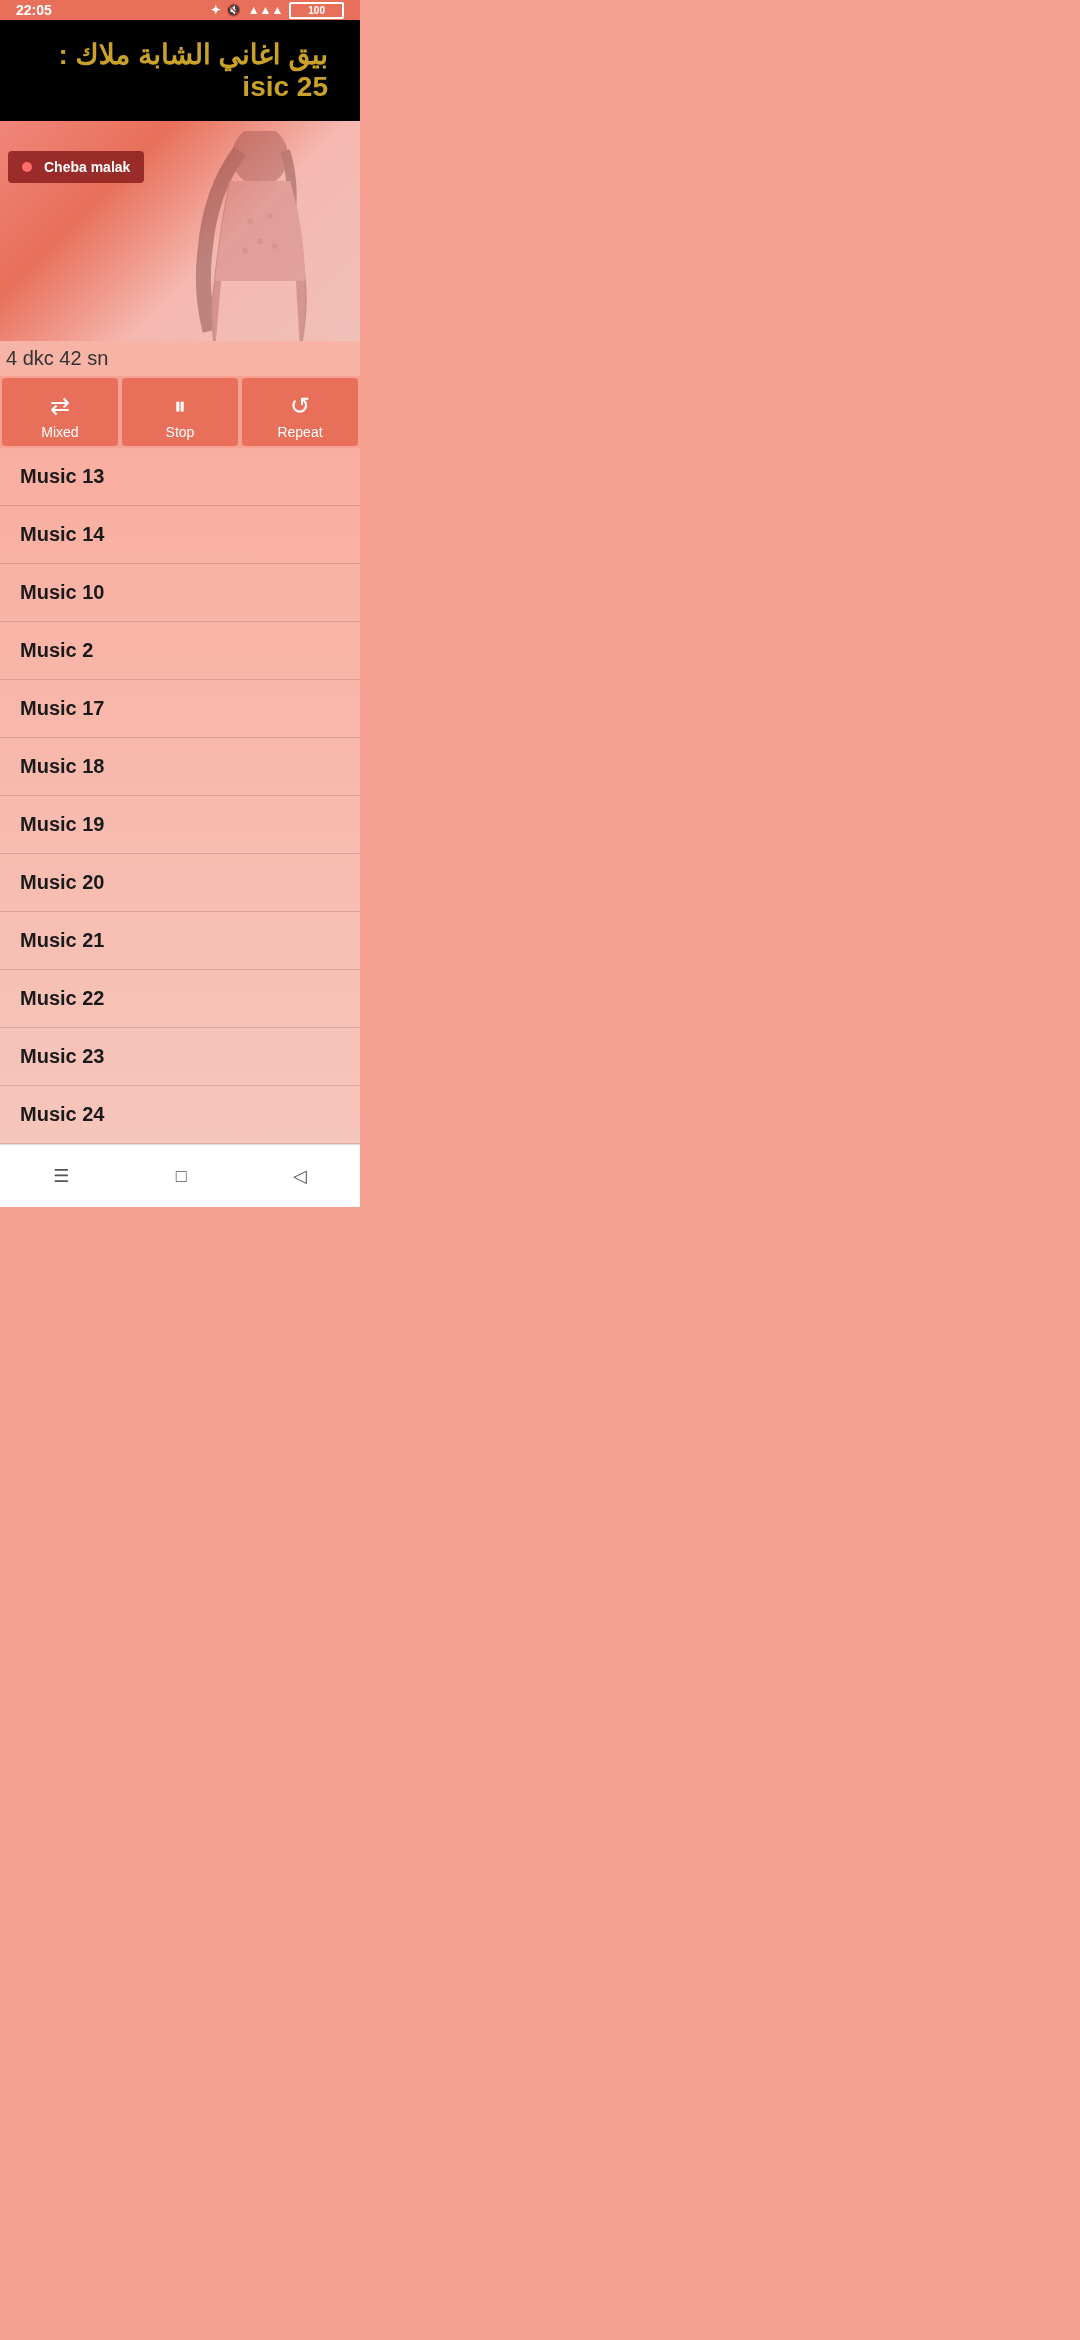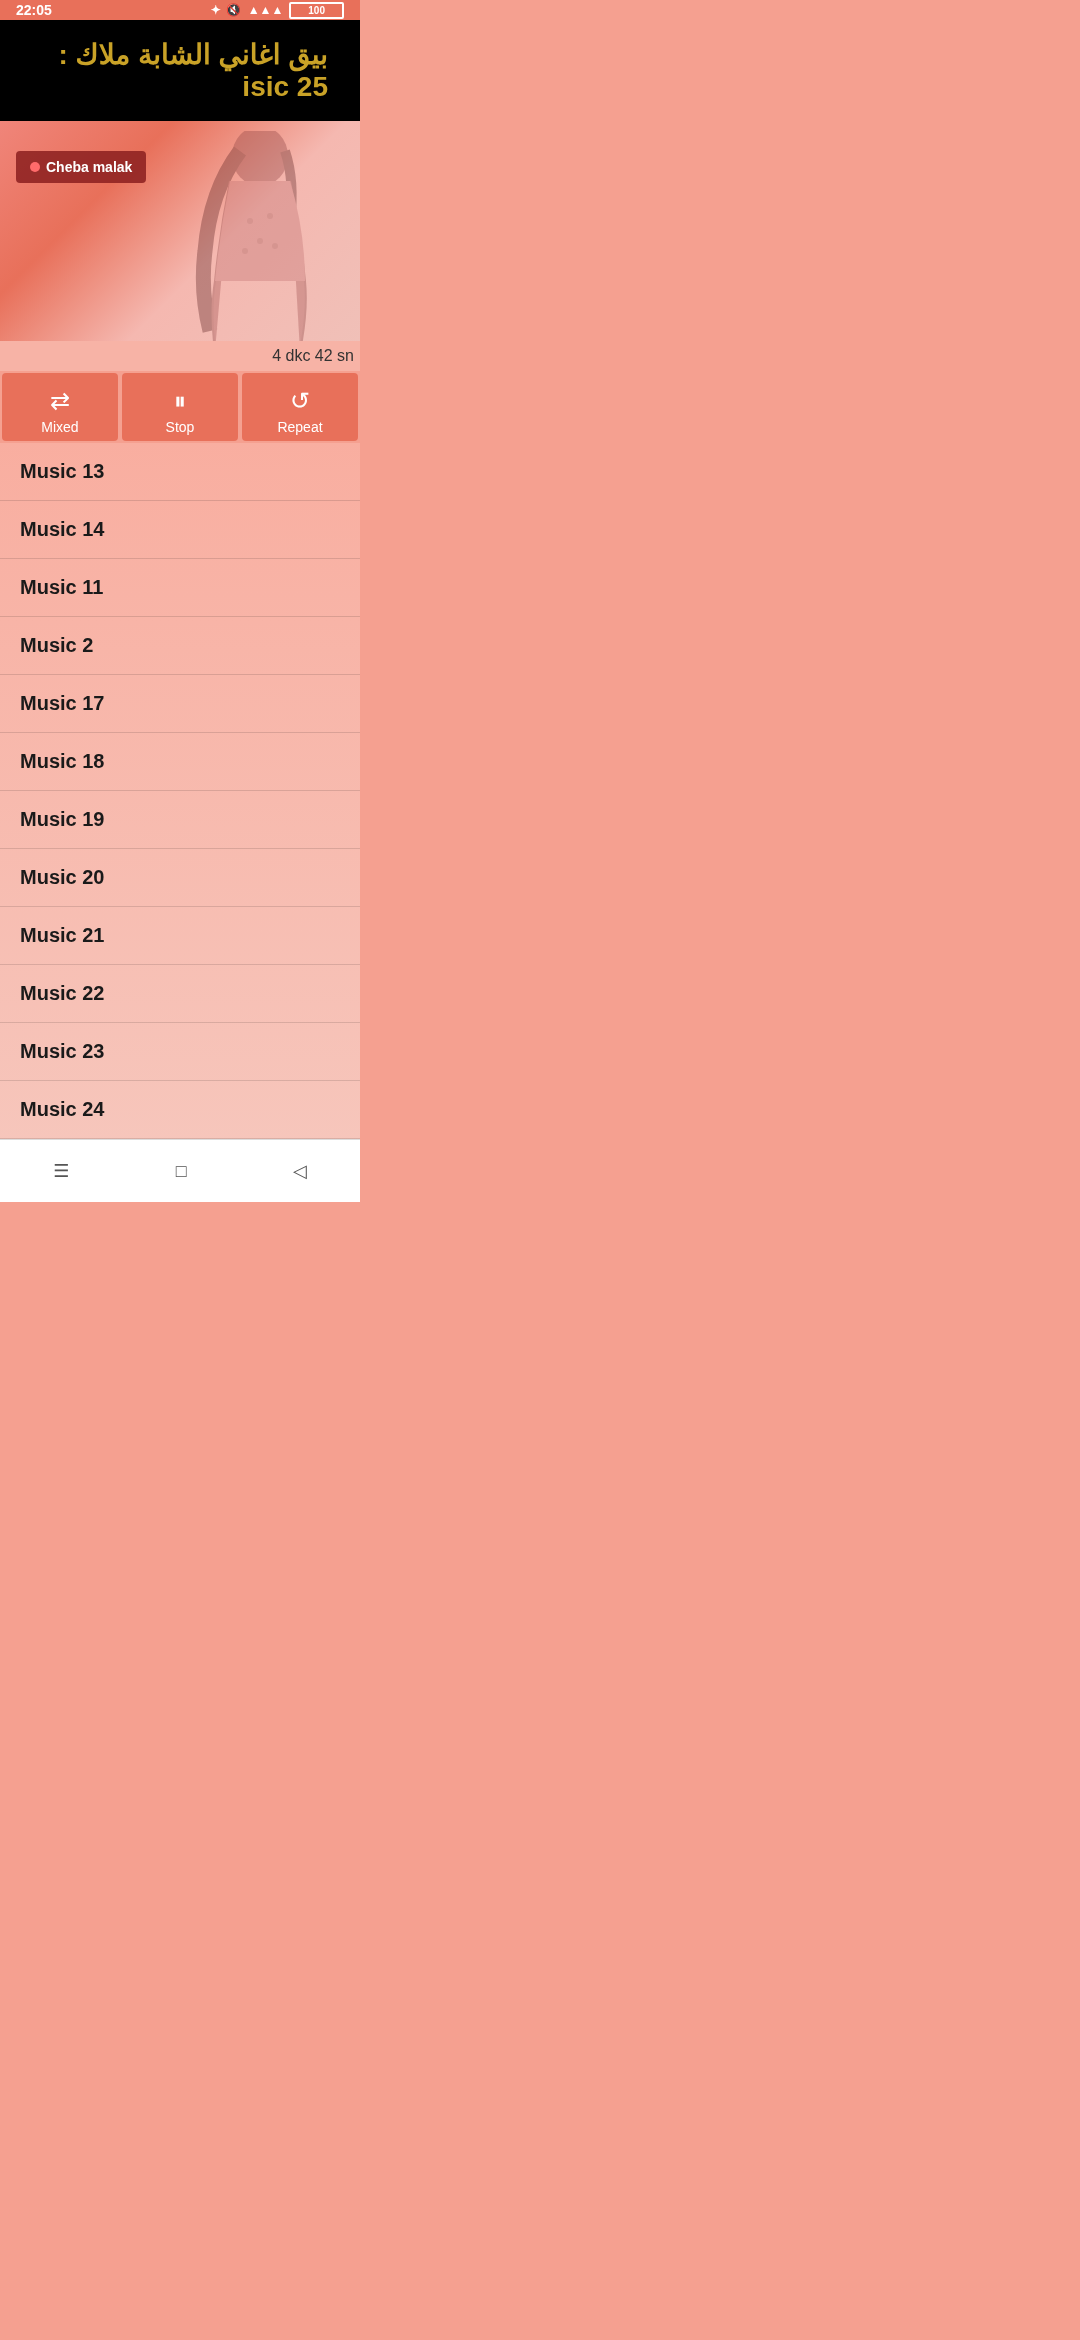--- a/index.html
+++ b/index.html
@@ -71,44 +71,44 @@
     }
 
     .album-art-bg {
       position: absolute;
       inset: 0;
       background: linear-gradient(135deg, #f0857a 0%, #e8705a 30%, #f5b8b0 60%, #f0c0b8 100%);
     }
 
     .cheba-label {
       position: absolute;
-      left: 16px;
+      left: 8px;
       top: 30px;
       background: rgba(139, 30, 30, 0.85);
       color: white;
       padding: 8px 14px;
       font-size: 14px;
       font-weight: bold;
       border-radius: 4px;
       display: flex;
       align-items: center;
-      gap: 6px;
+      gap: 12px;
     }
 
     .dot-indicator {
       width: 10px;
       height: 10px;
       background: #ff6b6b;
       border-radius: 50%;
     }
 
     .time-display {
-      text-align: right;
+      text-align: left;
       padding: 6px;
-      font-size: 16px;
+      font-size: 20px;
       color: #333;
       background: rgba(255,255,255,0.2);
     }
 
     
     .controls-row {
       display: flex;
       justify-content: space-around;
       padding: 0;
       background: transparent;
@@ -266,21 +266,21 @@
 <div class="music-list">
   <div class="music-list-bg"></div>
   <div id="music-items-container">
       <div class="music-item">
         <span class="music-item-text">Music 13</span>
       </div>
       <div class="music-item">
         <span class="music-item-text">Music 14</span>
       </div>
       <div class="music-item">
-        <span class="music-item-text">Music 11</span>
+        <span class="music-item-text">Music 10</span>
       </div>
       <div class="music-item">
         <span class="music-item-text">Music 2</span>
       </div>
       <div class="music-item">
         <span class="music-item-text">Music 17</span>
       </div>
       <div class="music-item">
         <span class="music-item-text">Music 18</span>
       </div>

